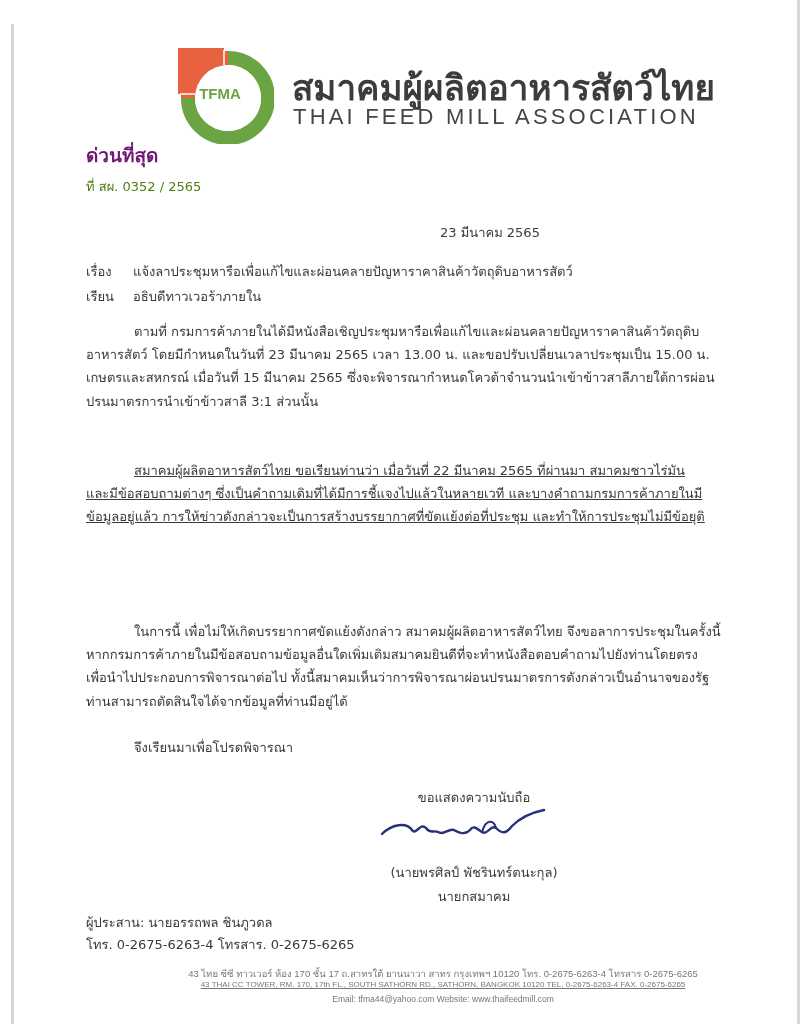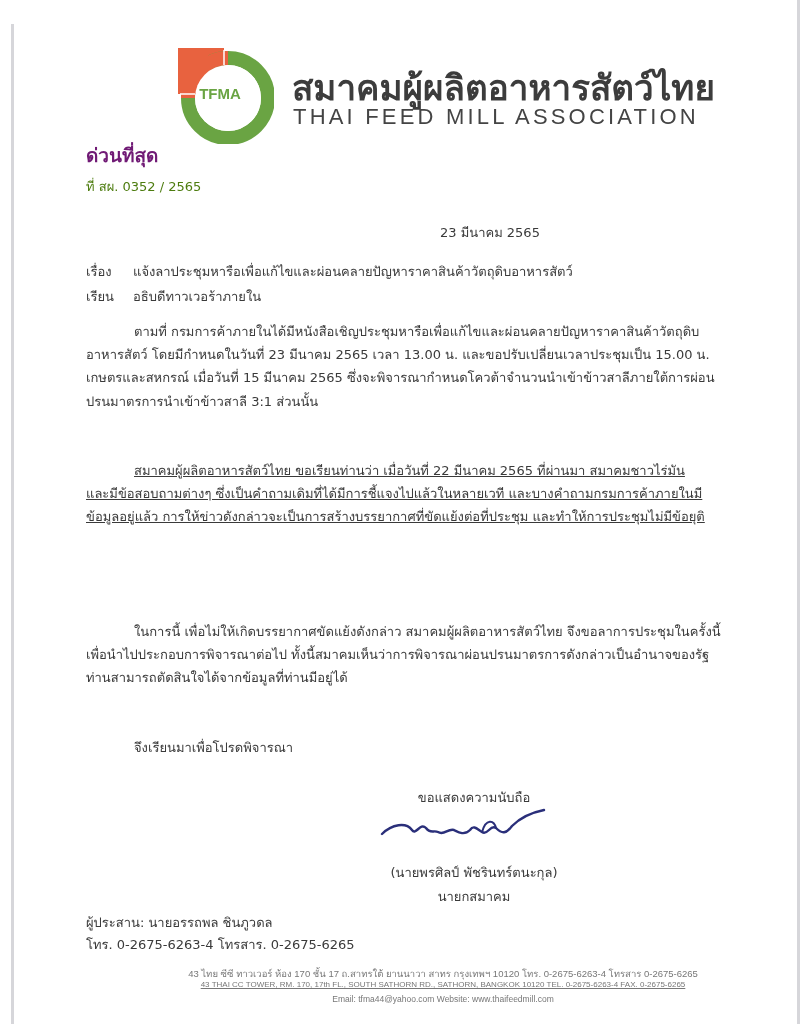--- a/index.html
+++ b/index.html
@@ -66,20 +66,21 @@
 </div>
 
 <div class="para" style="top:459px;text-decoration:underline;">
   <span class="line ind">สมาคมผู้ผลิตอาหารสัตว์ไทย ขอเรียนท่านว่า เมื่อวันที่ 22 มีนาคม 2565 ที่ผ่านมา สมาคมชาวไร่มัน</span>
   <span class="line">และมีข้อสอบถามต่างๆ ซึ่งเป็นคำถามเดิมที่ได้มีการชี้แจงไปแล้วในหลายเวที และบางคำถามกรมการค้าภายในมี</span>
   <span class="line">ข้อมูลอยู่แล้ว การให้ข่าวดังกล่าวจะเป็นการสร้างบรรยากาศที่ขัดแย้งต่อที่ประชุม และทำให้การประชุมไม่มีข้อยุติ</span>
 </div>
 
 <div class="para" style="top:609px;margin-top:11px;">
   <span class="line ind">ในการนี้ เพื่อไม่ให้เกิดบรรยากาศขัดแย้งดังกล่าว สมาคมผู้ผลิตอาหารสัตว์ไทย จึงขอลาการประชุมในครั้งนี้</span>
+  <span class="line">หากกรมการค้าภายในมีข้อสอบถามข้อมูลอื่นใดเพิ่มเติมสมาคมยินดีที่จะทำหนังสือตอบคำถามไปยังท่านโดยตรง</span>
   <span class="line">เพื่อนำไปประกอบการพิจารณาต่อไป ทั้งนี้สมาคมเห็นว่าการพิจารณาผ่อนปรนมาตรการดังกล่าวเป็นอำนาจของรัฐ</span>
   <span class="line">ท่านสามารถตัดสินใจได้จากข้อมูลที่ท่านมีอยู่ได้</span>
 </div>
 
 <div class="closing">จึงเรียนมาเพื่อโปรดพิจารณา</div>
 
 <div class="sig-block" style="top:787px;">ขอแสดงความนับถือ</div>
 <svg class="signature" viewBox="0 0 170 36">
   <path d="M4 26 C14 16 28 14 34 22 C38 28 42 14 48 20 C52 26 56 22 60 24 C66 28 70 20 76 22 C80 24 86 28 92 22 C96 16 100 22 104 24 C110 28 112 16 118 20 C124 26 128 26 134 18 C144 8 156 4 166 2" fill="none" stroke="#2a2f7a" stroke-width="2.4" stroke-linecap="round"></path>
   <path d="M104 24 C108 10 116 12 118 20" fill="none" stroke="#2a2f7a" stroke-width="2" stroke-linecap="round"></path>

